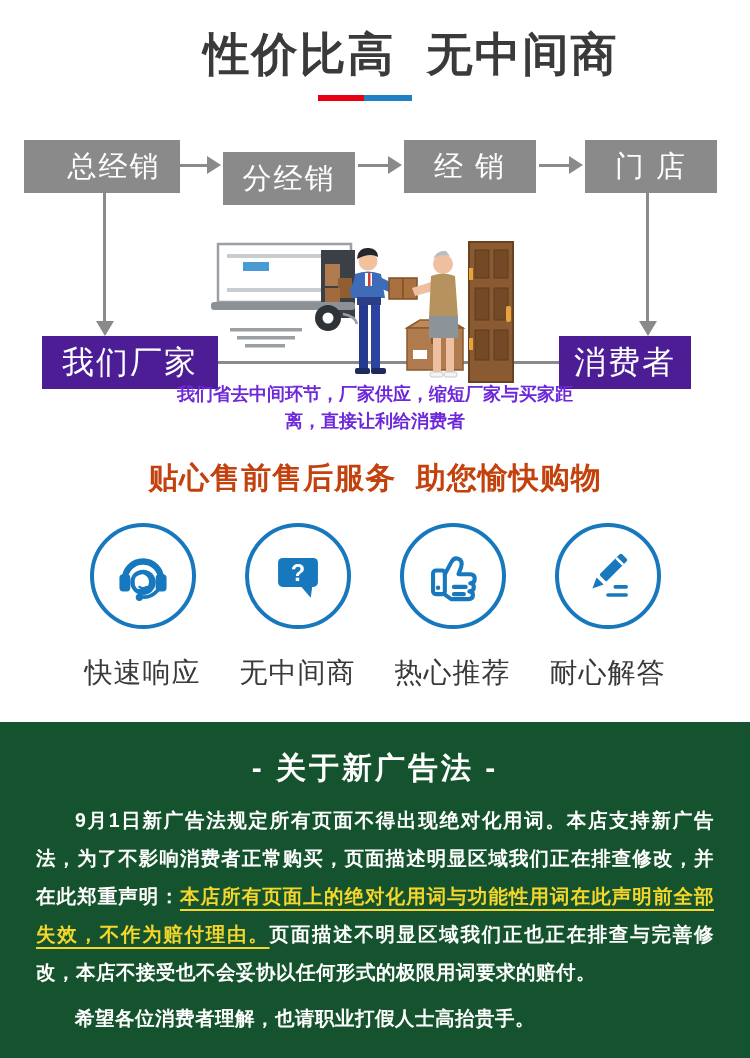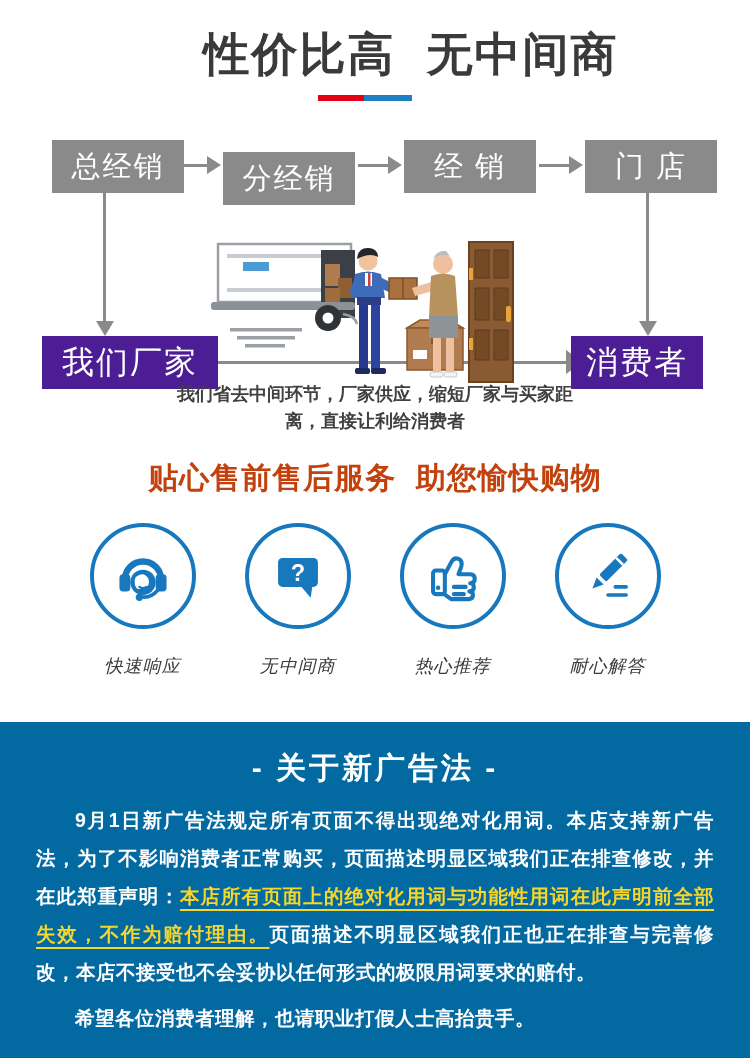--- a/index.html
+++ b/index.html
@@ -13,60 +13,60 @@
     font-size:46px;font-weight:800;color:#3a3a3a;letter-spacing:2px;word-spacing:16px;padding-left:36px;
   }
   .title-underline{position:absolute;top:95px;left:318px;height:6px;display:flex;}
   .title-underline .seg-red{width:46px;height:6px;background:#e60012;}
   .title-underline .seg-blue{width:48px;height:6px;background:#1f80c4;}
   
   .flow-box{
     position:absolute;top:140px;width:132px;height:53px;background:#8a8a8a;color:#fff;
     display:flex;align-items:center;justify-content:center;font-size:29px;letter-spacing:2px;
   }
-  .fb1{left:52px;} .fb2{left:223px;margin-top:12px;} .fb3{left:404px;text-align:right;} .fb4{left:585px;}
+  .fb1{left:24px;padding-left:24px;} .fb2{left:223px;margin-top:12px;} .fb3{left:404px;text-align:right;} .fb4{left:585px;}
   .h-arrow-line{position:absolute;top:164px;height:3px;width:32px;background:#8a8a8a;}
   .ha1{left:177px;} .ha2{left:358px;} .ha3{left:539px;}
   .h-arrow-head{position:absolute;top:156px;width:0;height:0;
     border-left:14px solid #8a8a8a;border-top:9px solid transparent;border-bottom:9px solid transparent;}
   .hh1{left:207px;} .hh2{left:388px;} .hh3{left:569px;}
   .v-line{position:absolute;top:193px;width:3px;height:128px;background:#8a8a8a;}
   .vl-left{left:103px;} .vl-right{left:646px;}
   .v-head{position:absolute;top:321px;width:0;height:0;
     border-top:15px solid #8a8a8a;border-left:9px solid transparent;border-right:9px solid transparent;}
   .vh-left{left:96px;} .vh-right{left:639px;}
   .big-arrow-line{position:absolute;left:218px;top:361px;width:350px;height:3px;background:#8a8a8a;z-index:1;}
   .big-arrow-head{position:absolute;left:566px;top:350px;width:0;height:0;z-index:1;
     border-left:17px solid #8a8a8a;border-top:12px solid transparent;border-bottom:12px solid transparent;}
   .blue-box{
     position:absolute;top:336px;height:53px;background:#4c1d95;color:#fff;z-index:2;
     display:flex;align-items:center;justify-content:center;font-size:32px;font-weight:500;letter-spacing:2px;
   }
   .bb-left{left:42px;width:176px;}
-  .bb-right{left:571px;width:132px;}
+  .bb-right{left:559px;width:132px;}
   .illustration{position:absolute;left:185px;top:228px;width:345px;height:158px;z-index:2;}
   .flow-caption{
     position:absolute;left:140px;top:381px;width:470px;z-index:3;text-align:center;
-    font-size:18px;font-weight:600;color:#404040;line-height:27px;
+    font-size:18px;font-weight:600;color:#6d28d9;line-height:27px;
   }
   
   .service-title{
     position:absolute;left:0;top:458px;width:750px;text-align:center;
     font-size:30px;font-weight:600;color:#c2410c;letter-spacing:1px;word-spacing:10px;
   }
   .service-row{position:absolute;left:65px;top:523px;width:620px;display:flex;}
   .service-item{width:155px;display:flex;flex-direction:column;align-items:center;}
   .service-circle{
     width:98px;height:98px;border:4px solid #1878be;border-radius:50%;background:#fff;
     display:flex;align-items:center;justify-content:center;
   }
-  .service-label{margin-top:25px;font-size:18px;font-weight:500;color:#3a3a3a;letter-spacing:1px;font-style:italic;}
+  .service-label{margin-top:25px;font-size:28px;font-weight:500;color:#3a3a3a;letter-spacing:1px;}
   
   .notice{
-    position:absolute;left:0;top:722px;width:750px;height:336px;background:#0369a1;color:#ffffff;
+    position:absolute;left:0;top:722px;width:750px;height:336px;background:#14532d;color:#ffffff;
   }
   .notice-title{
     margin-top:26px;text-align:center;font-size:30px;font-weight:700;letter-spacing:3px;
   }
   .notice-body{margin:12px 28px 0 28px;}
   .notice-body p{
     margin:8px;font-size:19.5px;font-weight:700;line-height:38px;
     text-align:justify;text-indent:2em;letter-spacing:0.5px;
   }
   .hl{

